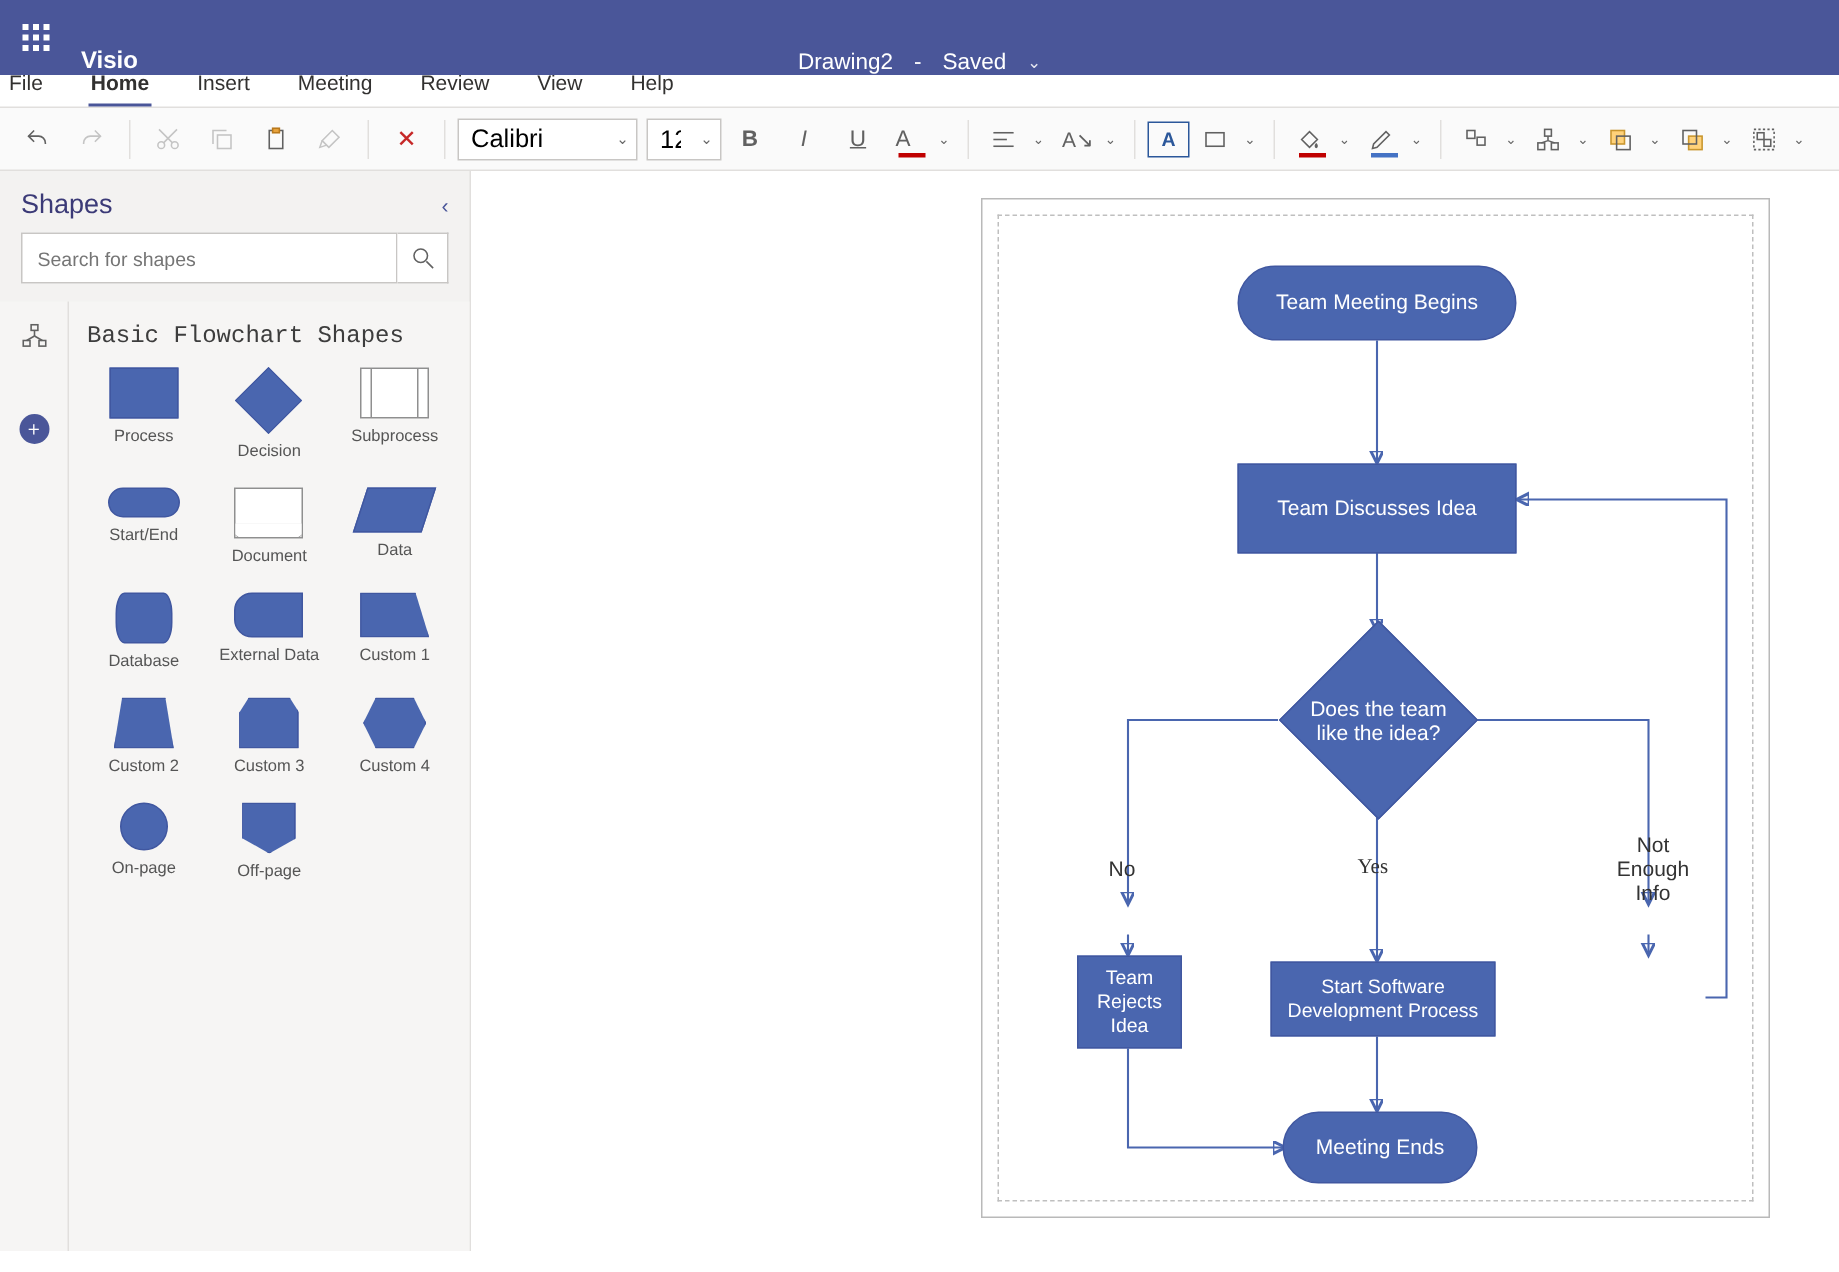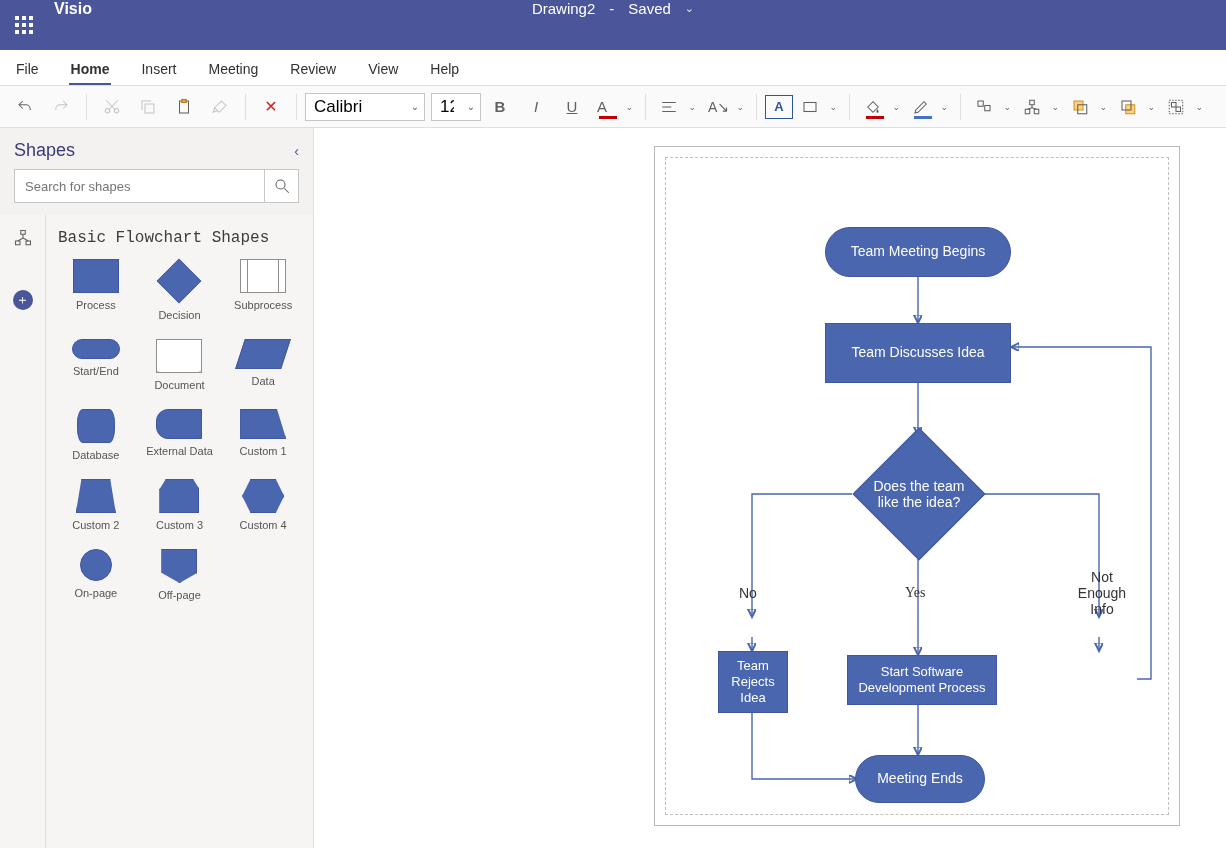--- a/index.html
+++ b/index.html
@@ -22,43 +22,43 @@
     width: 1226px;
     height: 848px;
     overflow: hidden;
   }
 
   
   .titlebar {
     height: 50px;
     background: var(--visio-blue);
     display: flex;
-    align-items: flex-start;
+    align-items: flex-end;
     color: #fff;
     position: relative;
   }
   .waffle {
     width: 48px; height: 50px; display:flex; align-items:center; justify-content:center;
   }
   .waffle-grid { display:grid; grid-template-columns:repeat(3,4px); grid-auto-rows:4px; gap:3px; }
   .waffle-grid span { background:#fff; width:4px; height:4px; }
   .app-name { font-size:16px; font-weight:600; margin-left:6px; }
   .doc-title {
     position:absolute; left:50%; transform:translateX(-50%);
     display:flex; align-items:center; gap:14px; font-size:15px;
   }
   .doc-title .chev { font-size:11px; opacity:.85; }
 
   
   .tabs {
-    height: 36px;
+    height: 22px;
     background:#fff;
     display:flex;
     align-items:flex-end;
-    padding:0 14px;
+    padding:0 4px;
     gap:28px;
     border-bottom:1px solid var(--ribbon-line);
   }
   .tab { padding:6px 2px 8px 2px; font-size:14px; color:#323130; cursor:pointer; }
   .tab.active { font-weight:600; border-bottom:2px solid #4a5699; padding-bottom:6px; }
 
   
   .ribbon {
     height: 42px;
     background:#fafafa;
@@ -503,21 +503,21 @@
 
           <line x1="444" y1="490" x2="444" y2="504" marker-end="url(#ah)"></line>
 
           <path d="M97 566 V632 H202" marker-end="url(#ah)"></path>
 
           <line x1="263" y1="558" x2="263" y2="608" marker-end="url(#ah)"></line>
 
           <path d="M482 532 H496 V200 H356" marker-end="url(#ah)"></path>
         </svg>
 
-        <div class="node terminator" style="left:170px; top:44px; width:186px; height:50px;margin-top:36px;">
+        <div class="node terminator" style="left:170px; top:44px; width:186px; height:50px;">
             <span>Team Meeting Begins</span>
           </div>
 
         <div class="node" style="left:170px; top:176px; width:186px; height:60px;">
             <span>Team Discusses Idea</span>
           </div>
 
         <div class="diamond" style="position:absolute; left:217px; top:300px; width:94px; height:94px; display:flex;align-items:center;justify-content:center;">
           <div class="dtxt">Does the team like the idea?</div>
         </div>

